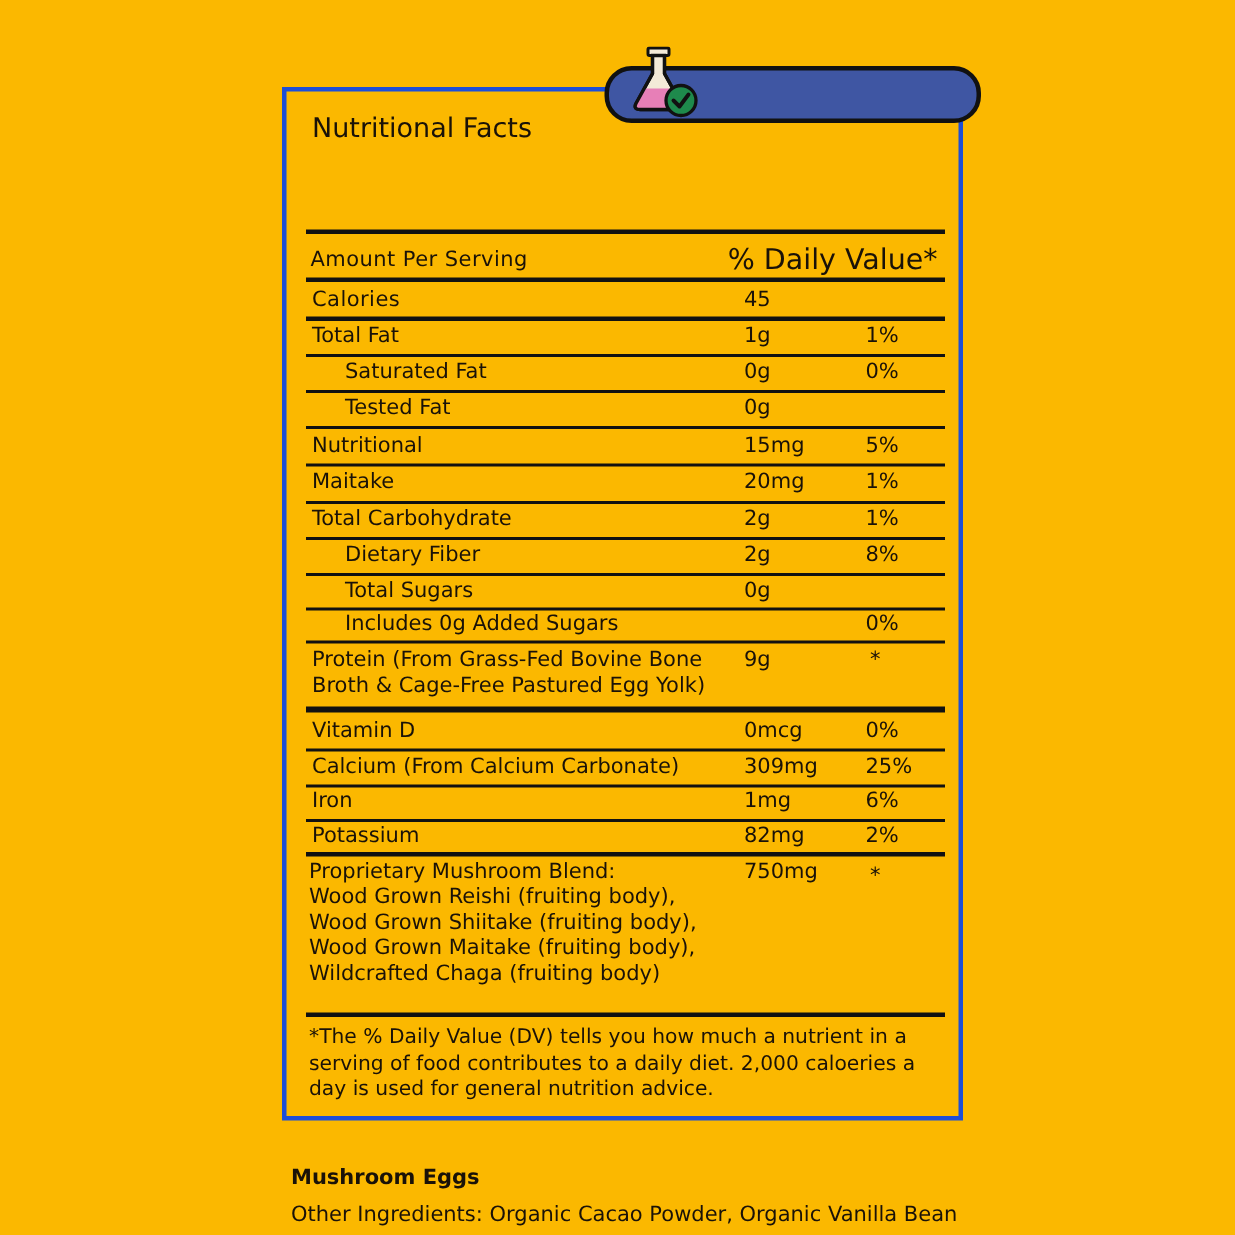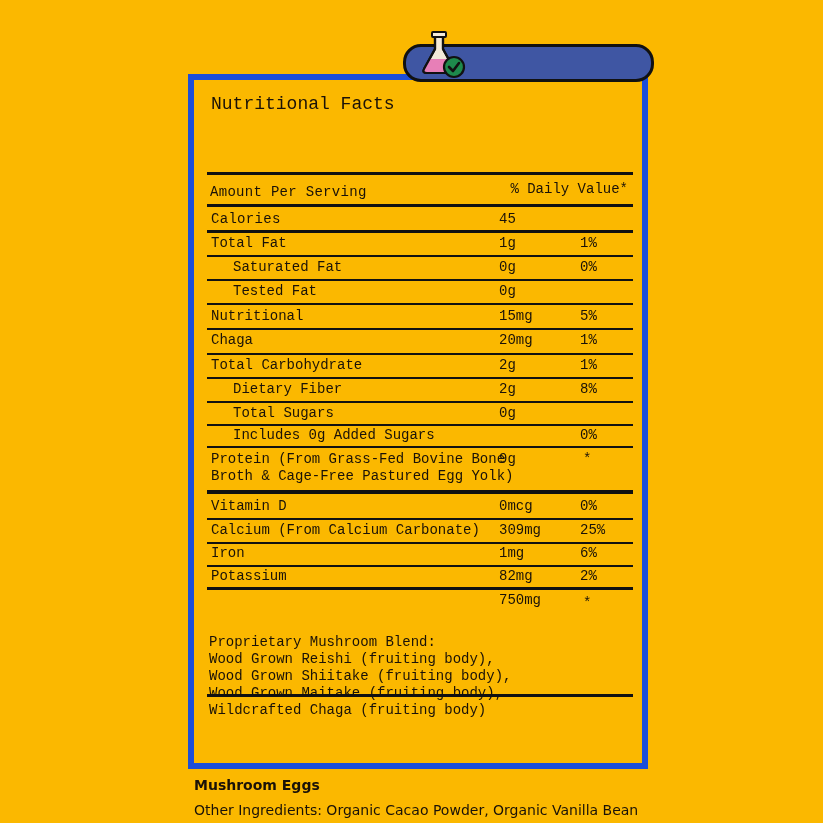--- a/index.html
+++ b/index.html
@@ -6,25 +6,24 @@
   body {
     width: 823px; height: 823px;
     background: #FBB800;
     font-family: "DejaVu Sans", sans-serif;
     color: #1a1208;
     position: relative;
     overflow: hidden;
   }
   .panel {
     position: absolute;
-    left: 188px; top: 74px;
+    left: 188px; top: 58px;
     width: 448px; height: 683px;
-    border: 6px solid #1d4ed8;
+    border: 3px solid #1d4ed8;
     box-sizing: content-box;
-    font-family: Liberation Mono, monospace;
   }
   .badge {
     position: absolute;
     left: 403px; top: 44px;
     width: 245px; height: 32px;
     background: #3F56A3;
     border: 3px solid #111;
     border-radius: 18px;
     box-sizing: content-box;
     z-index: 2;
@@ -56,23 +55,23 @@
   .row {
     position: absolute; left: 13px; width: 426px;
     font-size: 14px;
     white-space: nowrap;
   }
   .row .name { position: absolute; left: 4px; }
   .row .name.indent { left: 26px; }
   .row .amt { position: absolute; left: 292px; }
   .row .dv { position: absolute; left: 373px; }
   .row .ml { white-space: pre-line; line-height: 17px; }
-  .blend { line-height: 19.5px; margin-top: 42px; }
+  .blend { line-height: 19.5px; }
   .hdr-amount { position: absolute; left: 16px; top: 104px; font-size: 14px; letter-spacing: 0.3px; }
-  .hdr-dv { position: absolute; right: 14px; top: 101px; font-size: 14px; }
+  .hdr-dv { position: absolute; right: 14px; top: 101px; font-size: 19px; }
   .footnote {
     position: absolute; left: 15px; top: 622px; width: 425px;
     font-size: 13.5px; line-height: 17.5px;
   }
   .other {
     position: absolute; left: 194px; top: 802px;
     font-size: 14px; white-space: nowrap; text-align: center;
   }
   .contains {
     position: absolute; left: 194px; top: 777px;
@@ -130,21 +129,21 @@
   <div class="rule" style="top:223px;height:2px"></div>
 
   <div class="row" style="top:228px">
     <span class="name">Nutritional</span>
     <span class="amt">15mg</span>
     <span class="dv">5%</span>
   </div>
   <div class="rule" style="top:248px;height:2px"></div>
 
   <div class="row" style="top:252px">
-    <span class="name">Chaga</span>
+    <span class="name">Maitake</span>
     <span class="amt">20mg</span>
     <span class="dv">1%</span>
   </div>
   <div class="rule" style="top:273px;height:2px"></div>
 
   <div class="row" style="top:277px">
     <span class="name">Total Carbohydrate</span>
     <span class="amt">2g</span>
     <span class="dv">1%</span>
   </div>
@@ -211,16 +210,17 @@
     <span class="name ml blend" style="left:2px">Proprietary Mushroom Blend:
 Wood Grown Reishi (fruiting body),
 Wood Grown Shiitake (fruiting body),
 Wood Grown Maitake (fruiting body),
 Wildcrafted Chaga (fruiting body)</span>
     <span class="amt">750mg</span>
     <span class="dv" style="left:376px;top:3px">*</span>
   </div>
   <div class="rule" style="top:614px;height:3px"></div>
 
+  <div class="footnote">*The % Daily Value (DV) tells you how much a nutrient in a serving of food contributes to a daily diet. 2,000 caloeries a day is used for general nutrition advice.</div>
 </div>
 
 <div class="other">Other Ingredients: Organic Cacao Powder, Organic Vanilla Bean</div>
 <div class="contains">Mushroom Eggs</div>
 
 </body></html>

